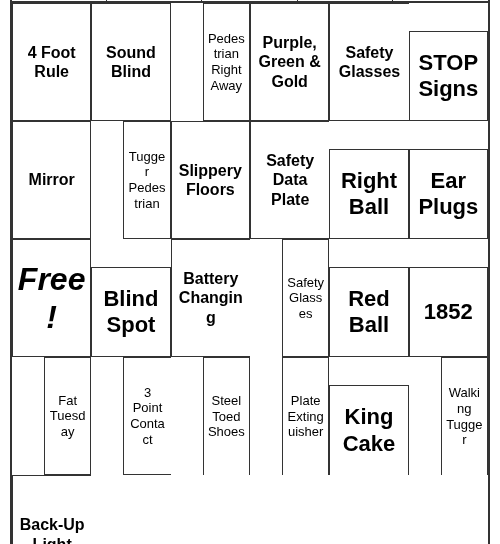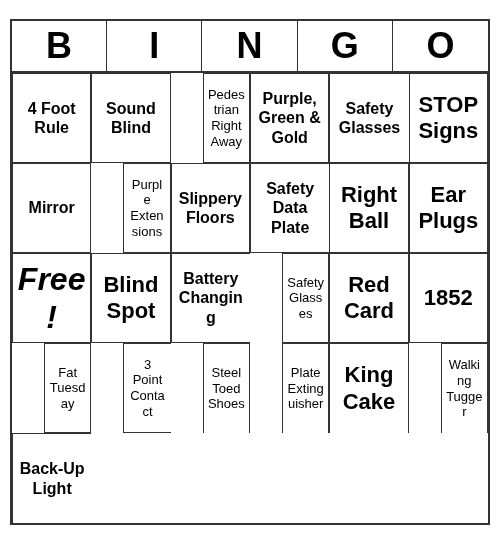--- a/index.html
+++ b/index.html
@@ -55,20 +55,21 @@
     }
     .bingo-cell:nth-child(5n) {
       border-right: none;
     }
     .bingo-cell:nth-child(n+21) {
       border-bottom: none;
     }
     .large-text {
       font-size: 22px;
       font-weight: bold;
+      margin-top: 28px;
     }
     .medium-text {
       font-size: 16px;
       font-weight: bold;
     }
     .small-text {
       font-size: 13px;
       margin-left: 32px;
     }
     .free-cell {
@@ -104,21 +105,21 @@
       <div class="bingo-cell medium-text">
         <span>Safety Glasses</span>
       </div>
       <div class="bingo-cell large-text">
         <span>STOP Signs</span>
       </div>
       <div class="bingo-cell medium-text">
         <span>Mirror</span>
       </div>
       <div class="bingo-cell small-text">
-        <span>Purple Extensions</span>
+        <span>Tugger Pedestrian</span>
       </div>
       <div class="bingo-cell medium-text">
         <span>Slippery Floors</span>
       </div>
       <div class="bingo-cell medium-text">
         <span>Safety Data Plate</span>
       </div>
       <div class="bingo-cell large-text">
         <span>Right Ball</span>
       </div>
@@ -131,21 +132,21 @@
       <div class="bingo-cell large-text">
         <span>Blind Spot</span>
       </div>
       <div class="bingo-cell medium-text">
         <span>Battery Changing</span>
       </div>
       <div class="bingo-cell small-text">
         <span>Safety Glasses</span>
       </div>
       <div class="bingo-cell large-text">
-        <span>Red Card</span>
+        <span>Red Ball</span>
       </div>
       <div class="bingo-cell large-text">
         <span>1852</span>
       </div>
       <div class="bingo-cell small-text">
         <span>Fat Tuesday</span>
       </div>
       <div class="bingo-cell small-text">
         <span>3 Point Contact</span>
       </div>

